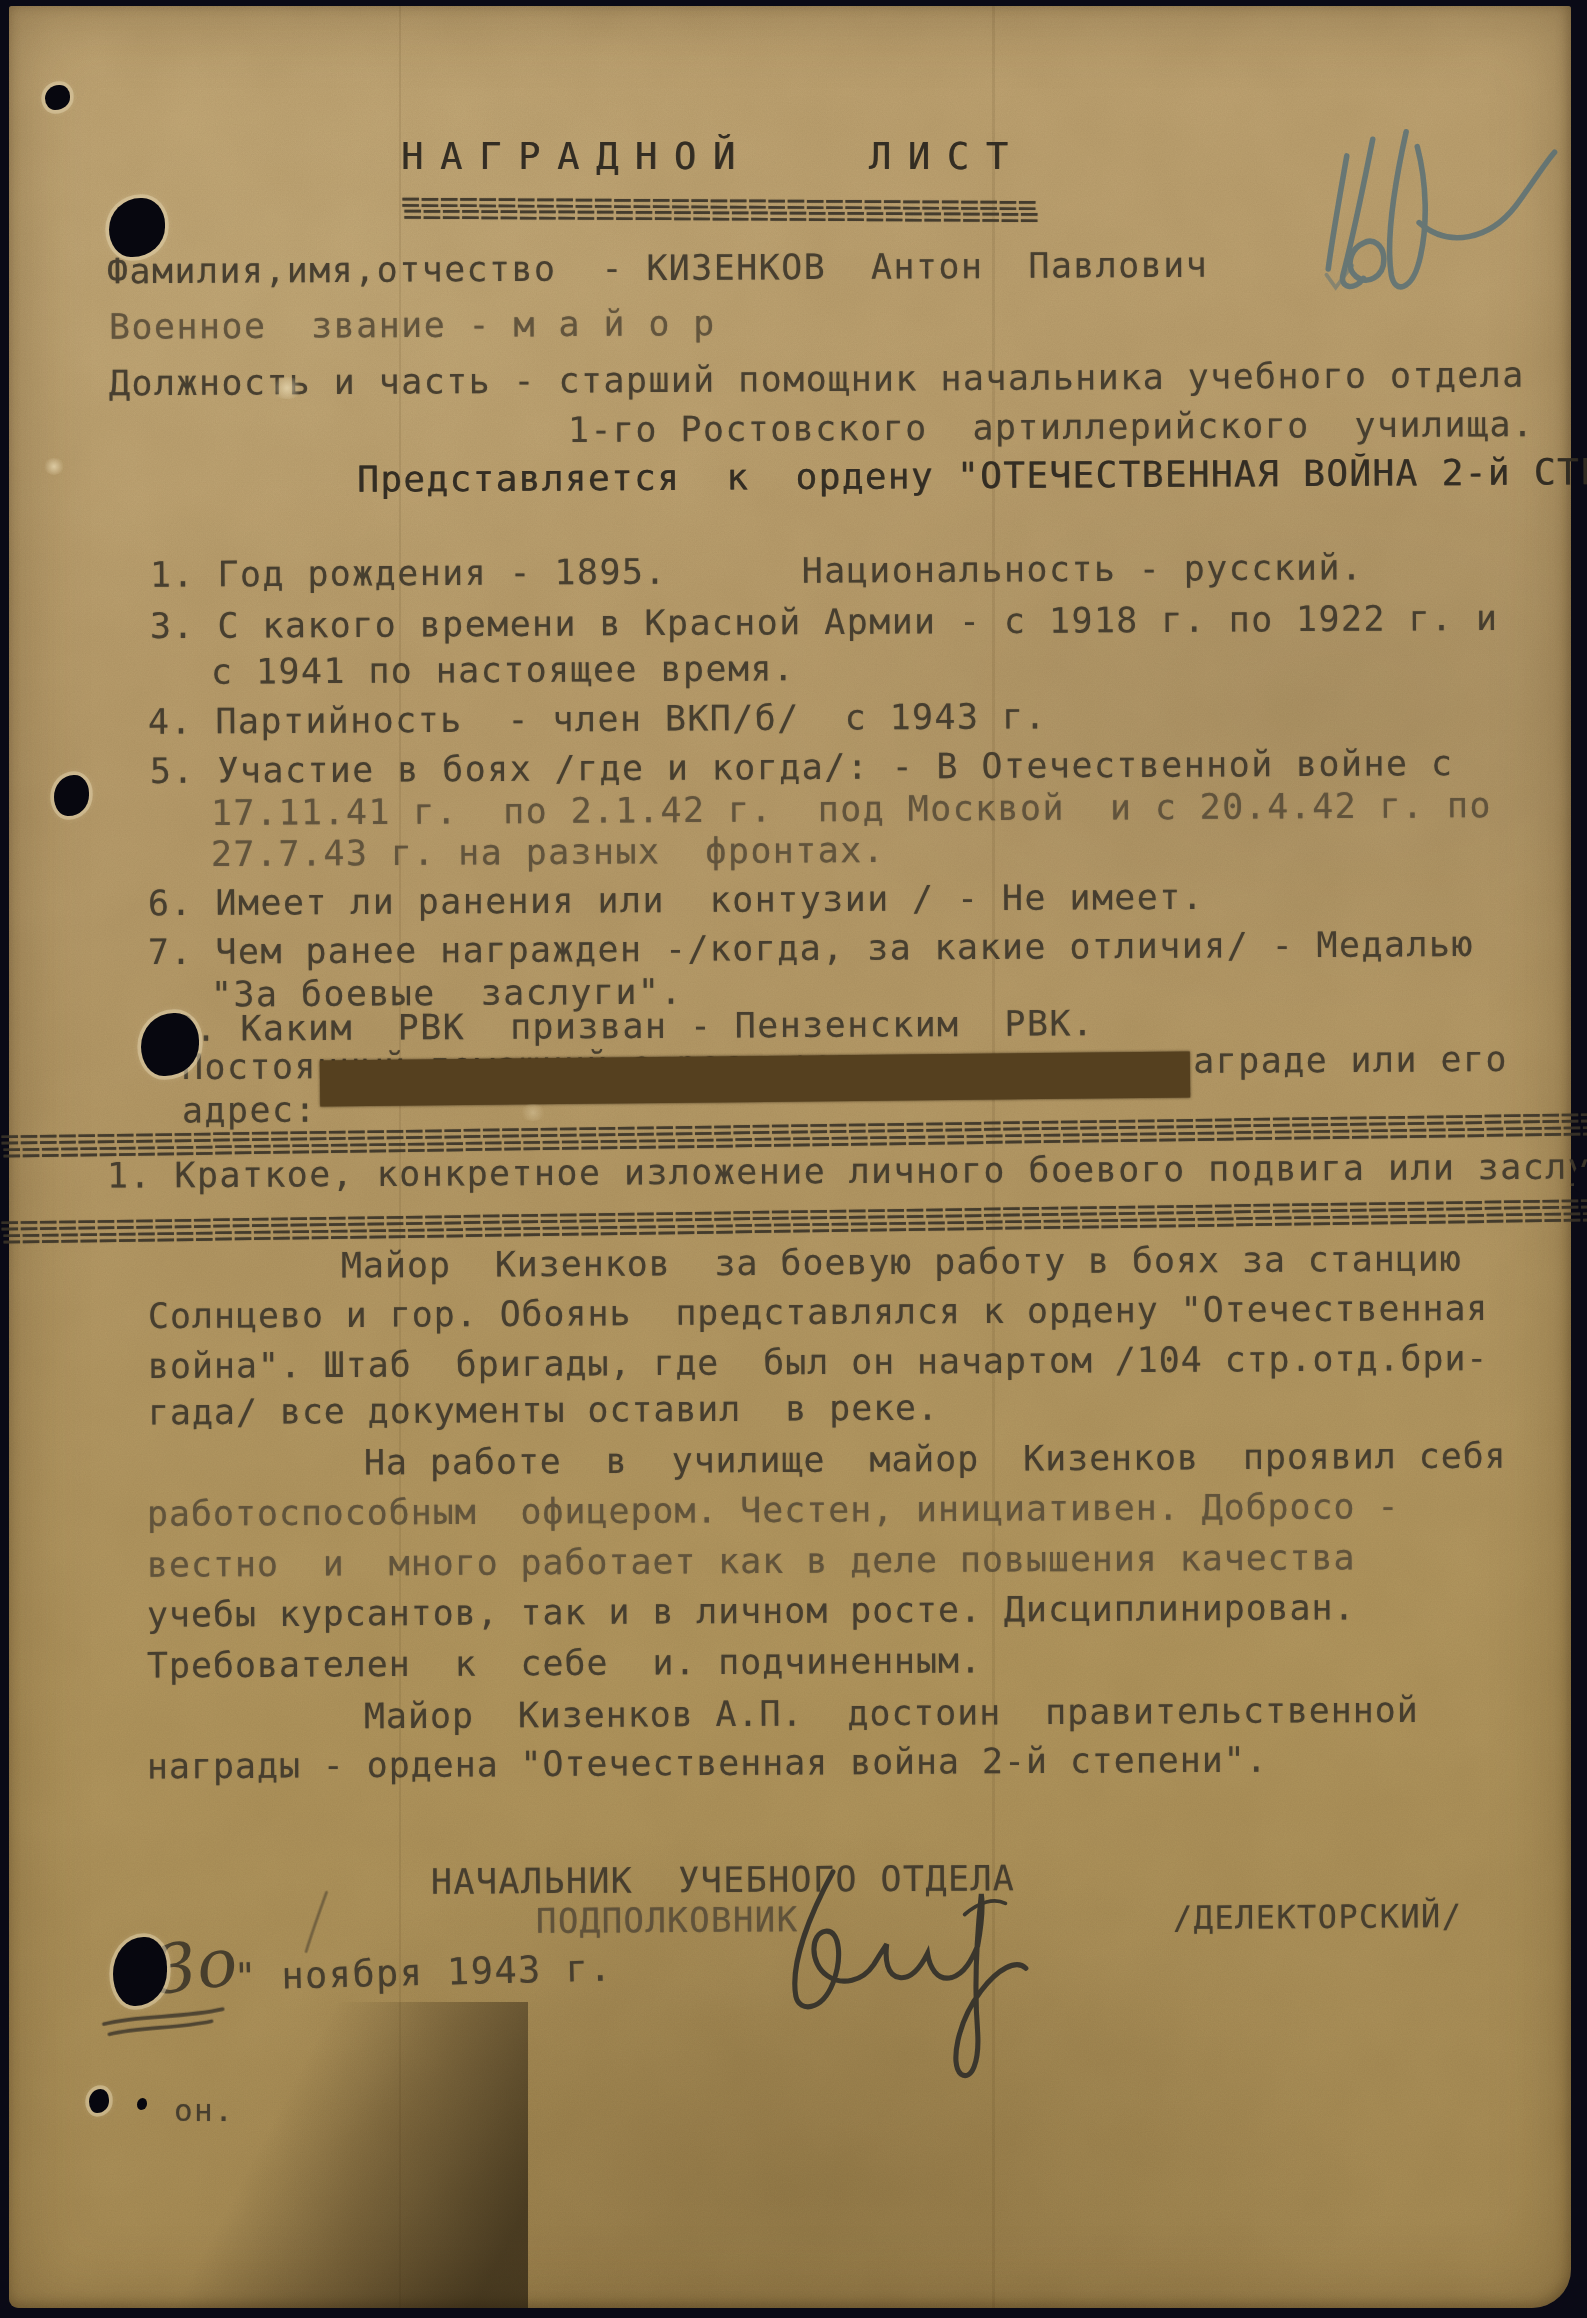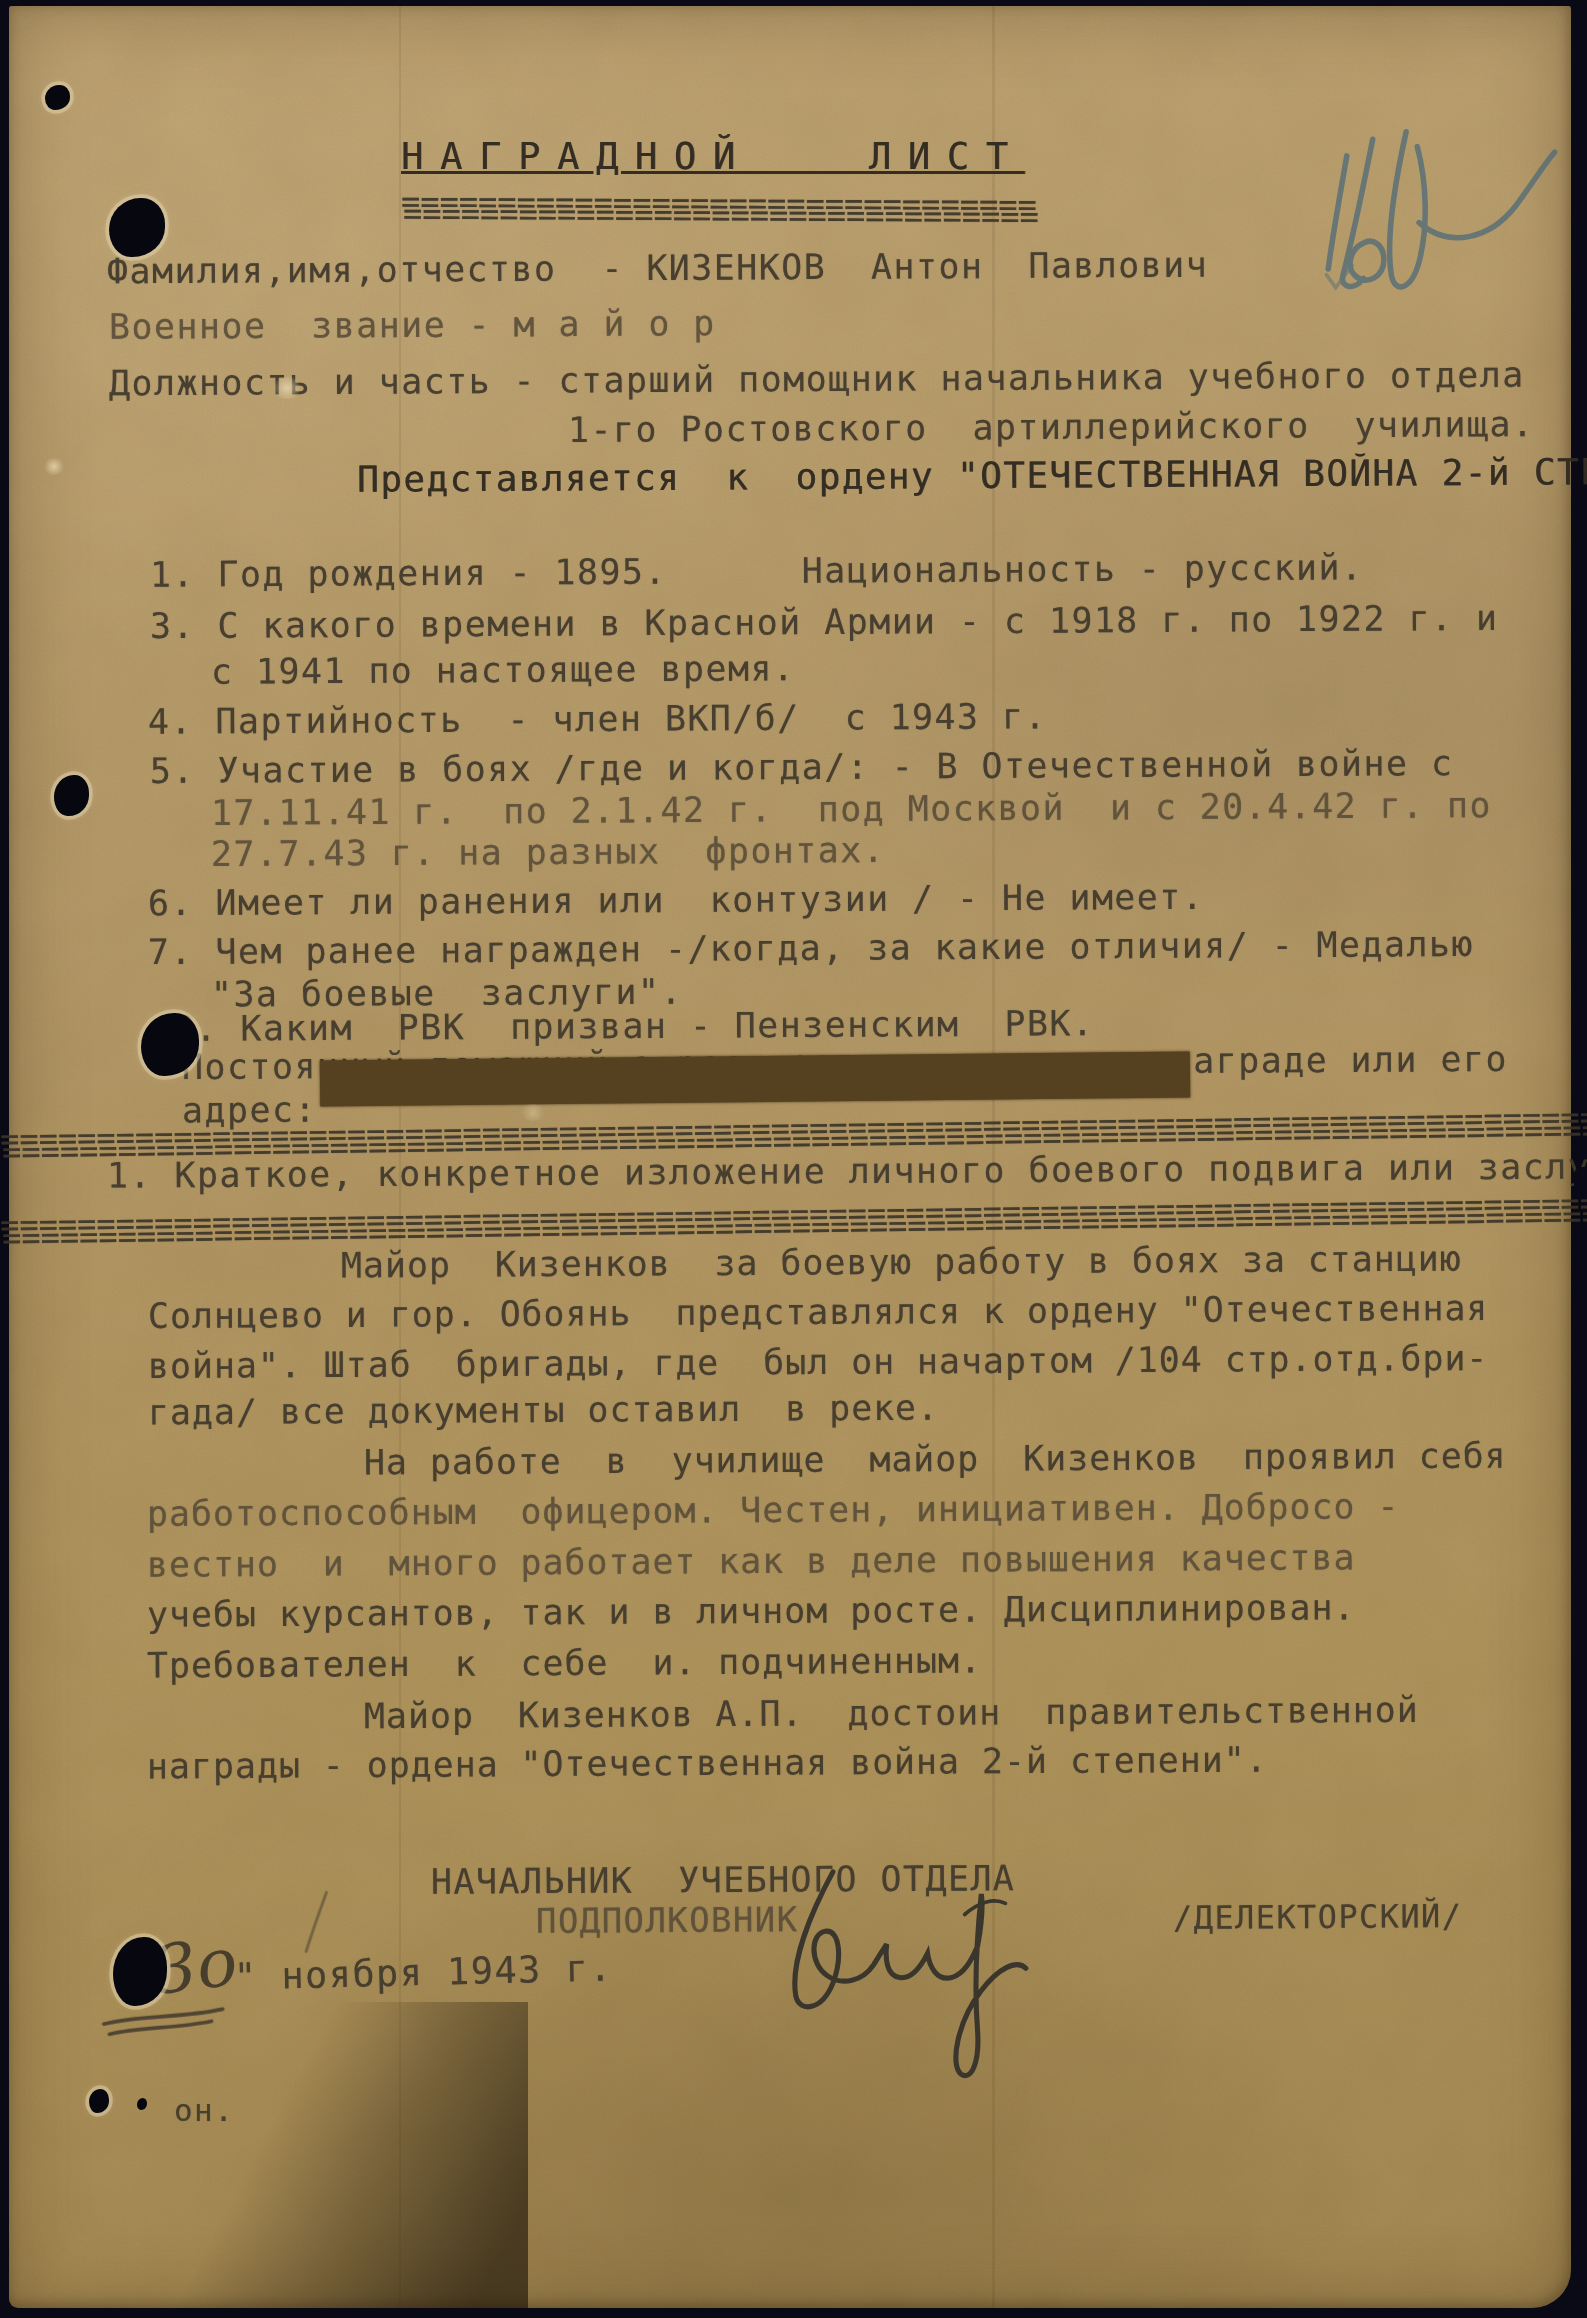--- a/index.html
+++ b/index.html
@@ -11,21 +11,21 @@
            radial-gradient(835px 464px at 85% 30%, rgba(0,0,0,.06), rgba(0,0,0,0) 70%),
            radial-gradient(928px 557px at 50% 95%, rgba(90,70,35,.25), rgba(0,0,0,0) 65%),
            linear-gradient(176deg,#c0a574 0%,#b89d6c 38%,#b2975f 72%,#a78c55 100%);
          border-radius:2.8px 2.8px 39px 9.3px;
          box-shadow: inset 0 0 74px rgba(70,50,20,.35), inset -1.9px -2.8px 13px rgba(50,35,12,.4);}
   .grain{position:absolute;inset:0;pointer-events:none;mix-blend-mode:multiply;border-radius:inherit;}
   .line{position:absolute;white-space:pre;letter-spacing:1.4px;font-size:35px;line-height:1.1;
         color:rgba(64,56,43,.85);text-shadow:0 0 0.9px rgba(64,56,43,.55);}
   .ink-strong{color:rgba(50,44,35,.95);text-shadow:0.6px 0 0 rgba(50,44,35,.8);}
   .ink-faint{color:rgba(92,79,58,.78);}
-  .title{font-size:37px;letter-spacing:16.7px;text-decoration:underline;}
+  .title{font-size:37px;letter-spacing:16.7px;}
   .sep{font-size:32px;letter-spacing:0;color:rgba(58,51,40,.8);text-shadow:0 0 0.9px rgba(58,51,40,.6);}
   .rA{transform:rotate(-0.35deg);} .rB{transform:rotate(-0.8deg);} .rC{transform:rotate(0.3deg);}
   .redaction{position:absolute;left:320px;top:1056px;width:870px;height:46px;background:#55401f;
              transform:rotate(-0.6deg);box-shadow:0 0 2.8px rgba(40,28,10,.8);}
   .hole{position:absolute;background:#07070f;border-radius:58% 42% 60% 40%/55% 45% 52% 48%;
         box-shadow:0 0 0 3.7px rgba(226,210,172,.5), 0 0 8.3px rgba(240,226,190,.45);}
   .dent{position:absolute;border-radius:50%;background:radial-gradient(circle,rgba(228,212,173,.85),rgba(228,212,173,0) 70%);}
   .nick{position:absolute;background:#0a0a16;}
   .corner-shadow{position:absolute;left:0;bottom:0;width:519px;height:306px;border-radius:0 0 0 9.3px;
         background:linear-gradient(118deg,rgba(40,30,14,0) 48%,rgba(46,34,16,.35) 68%,rgba(26,19,8,.62) 92%);}

